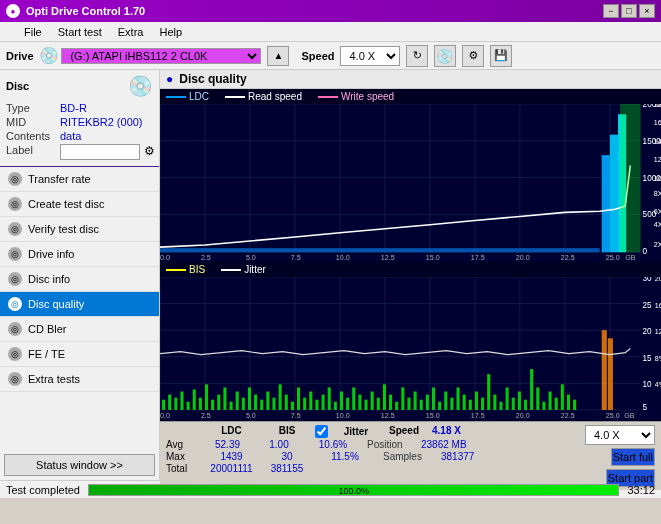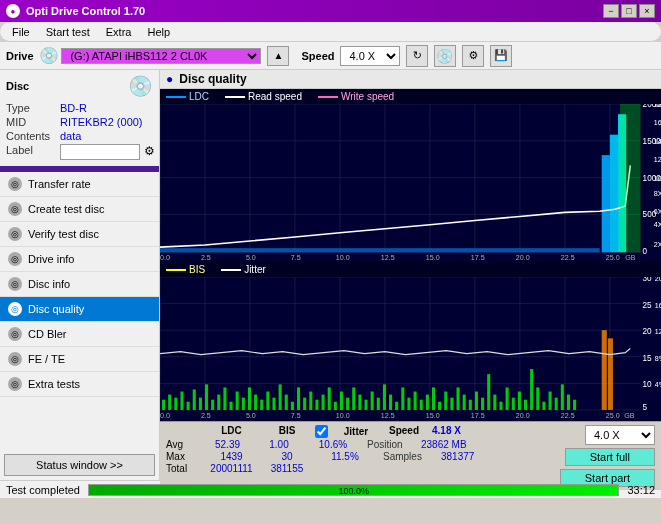--- a/index.html
+++ b/index.html
@@ -19,24 +19,23 @@
     .title-bar-icon { width: 14px; height: 14px; background: #fff; border-radius: 50%; display: flex; align-items: center; justify-content: center; }
     .title-bar-controls { display: flex; gap: 2px; }
     .title-btn { width: 16px; height: 14px; background: #d4d0c8; border: 1px solid #888; font-size: 9px; display: flex; align-items: center; justify-content: center; cursor: pointer; color: #000; }
 
     
     .menu-bar {
       background: #f0f0f0;
       height: 20px;
       display: flex;
       align-items: center;
-      padding: 0 4px;
+      padding: 0 16px;
       border-bottom: 1px solid #ccc;
       font-size: 11px;
-      border-radius: 10px;
     }
     .menu-item { padding: 2px 8px; cursor: pointer; }
 
     
     .drive-bar {
       background: #f0f0f0;
       height: 28px;
       display: flex;
       align-items: center;
       padding: 0 6px;
@@ -69,21 +68,21 @@
       width: 160px;
       background: #f0f0f0;
       border-right: 1px solid #ccc;
       display: flex;
       flex-direction: column;
     }
 
     
     .disc-panel {
       padding: 4px 6px;
-      border-bottom: 6px solid #4c1d95;
+      border-bottom: 1px solid #4c1d95;
       background: #f0f0f0;
     }
     .disc-header { display: flex; align-items: center; justify-content: space-between; margin-bottom: 4px; }
     .disc-title { font-weight: bold; font-size: 11px; }
     .disc-row { display: flex; gap: 4px; margin-bottom: 2px; font-size: 11px; }
     .disc-key { color: #333; min-width: 50px; }
     .disc-val { color: #0000cc; }
     .disc-val-plain { color: #000; }
     .label-input { width: 80px; height: 16px; border: 1px solid #999; font-size: 10px; }
 
@@ -141,23 +140,23 @@
       border-top: 1px solid #ccc;
       display: flex;
       align-items: center;
       padding: 0 6px;
       font-size: 11px;
     }
 
     .jitter-check { display: flex; align-items: center; gap: 3px; }
     .speed-info { color: #0000cc; font-weight: bold; }
     .start-btn {
-      background: #5eead4;
+      background: #1d4ed8;
       border: 1px solid #999;
-      padding: 2px 24px;
+      padding: 2px 1px;
       cursor: pointer;
       font-size: 11px;
     }
   </style>
 </head>
 <body>
 
 <div class="title-bar">
   <div class="title-bar-left">
     <div class="title-bar-icon">

